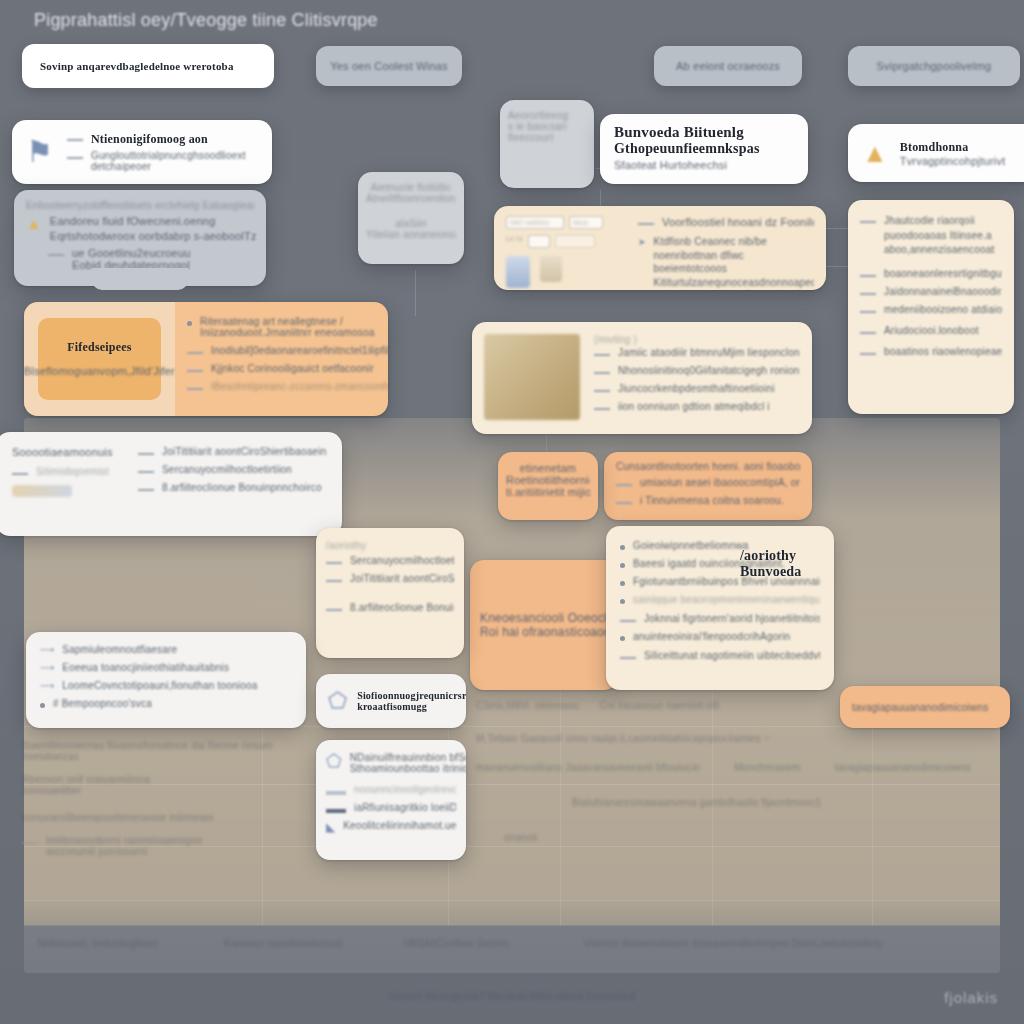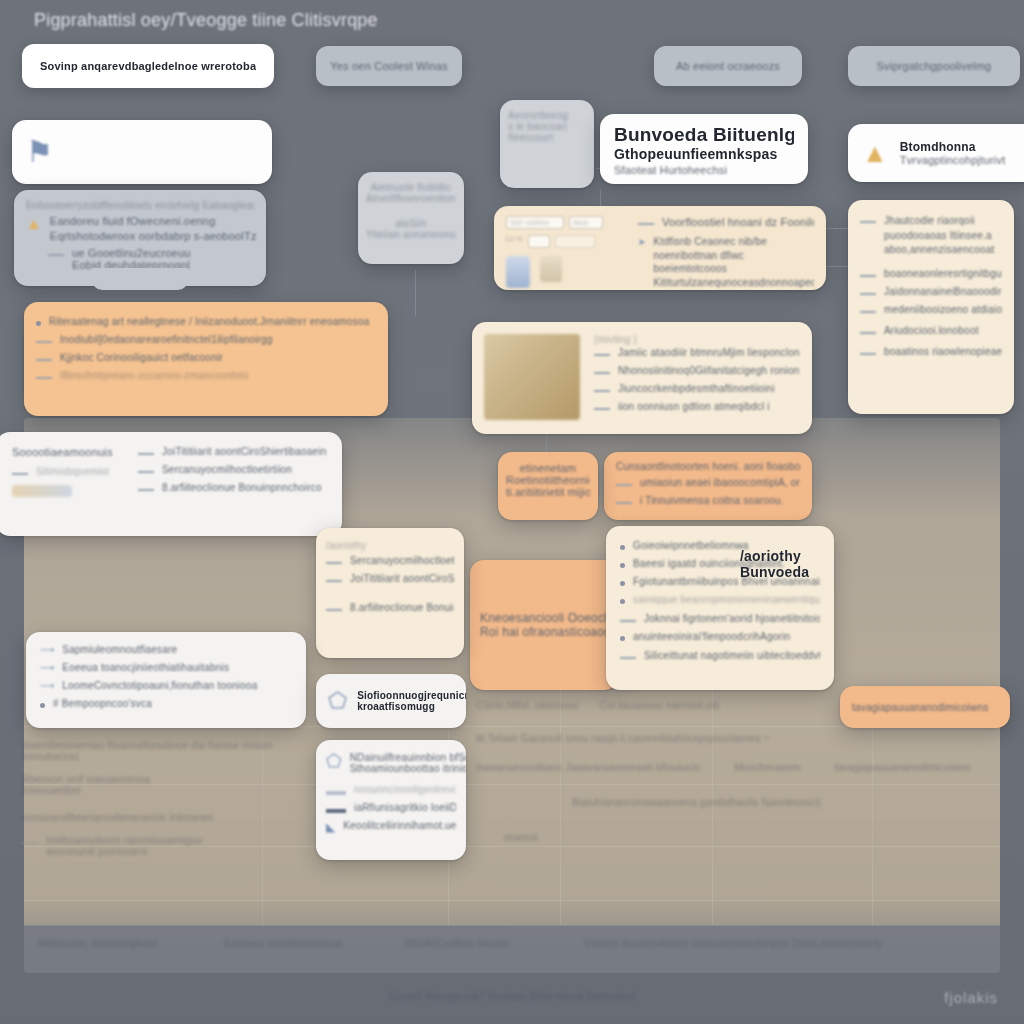--- a/index.html
+++ b/index.html
@@ -55,24 +55,24 @@
     display:block;
     color:#3c4350;
     filter: blur(0.9px);
     letter-spacing:.2px;
     white-space:nowrap;
     overflow:hidden;
   }
   .t.soft  { color:#5c6470; filter: blur(1.3px); }
   .t.ghost { color:rgba(70,78,92,.45); filter: blur(1.6px); }
   .t.light { color:#dfe2e6; filter: blur(1.1px); }
-  .t.bold  { font-weight:700; color:#222730; filter: blur(0.6px); }
+  .t.bold  { font-weight:700; color:#222730; filter: blur(0.6px); font-family: Liberation Serif, serif; }
   .t.wrap  { white-space:normal; }
 
-  .s10{font-size:10px;} .s11{font-size:11px;} .s12{font-size:12px;} .s14{font-size:14px;} .s15{font-size:19px;} .s18{font-size:18px;}
+  .s10{font-size:10px;} .s11{font-size:11px;} .s12{font-size:12px;} .s14{font-size:14px;} .s15{font-size:15px;} .s18{font-size:18px;}
 
   
   .pill {
     position:absolute; border-radius:12px; display:flex; align-items:center;
     justify-content:center; padding:0 14px;
     box-shadow: 0 4px 14px rgba(25,28,34,.26);
     filter: blur(0.3px);
   }
   .pill.active { background:#ffffff; justify-content:flex-start; }
   .pill.idle   { background:#b9bfc6; }
@@ -149,20 +149,33 @@
   </div>
   <div class="pill idle" style="left:654px; top:46px; width:148px; height:40px;">
     <span class="t soft s11">Ab eeiont ocraeoozs</span>
   </div>
   <div class="pill idle" style="left:848px; top:46px; width:172px; height:40px;">
     <span class="t soft s11">Sviprgatchgpoolivelmg</span>
   </div>
 
   <div class="card white" style="left:12px; top:120px; width:260px; height:64px; display:flex; align-items:center; gap:14px; padding:0 14px;">
     <span class="icon ico-blue" style="font-size:30px; line-height:1;">⚑</span>
+    <div style="flex:1; min-width:0;">
+      <div class="bullet-row" style="margin-bottom:3px;">
+        <span class="dash"></span>
+        <span class="t bold s12">Ntienonigifomoog aon</span>
+      </div>
+      <div class="bullet-row" style="margin-bottom:0;">
+        <span class="dash"></span>
+        <div>
+          <span class="t soft s10">Gunglouttotrialpnuncghsoodlioext</span>
+          <span class="t soft s10">detchaipeoer</span>
+        </div>
+      </div>
+    </div>
   </div>
 
   <div class="card grayblue" style="left:14px; top:190px; width:252px; height:96px; padding:10px 12px;">
     <span class="t ghost s10">Enbooteerryzoblffenobloels erclvhielg Eabaogleani</span>
     <div style="display:flex; gap:8px; margin-top:4px;">
       <span class="icon ico-amber" style="font-size:16px;">▲</span>
       <div style="flex:1;">
         <span class="t soft s11">Eandoreu fiuid fOwecneni.oenng</span>
         <span class="t soft s11" style="margin-top:3px;">Eqrtshotodwroox oorbdabrp s-aeoboolTz</span>
       </div>
@@ -199,20 +212,26 @@
   <div class="card white" style="left:848px; top:124px; width:190px; height:58px; display:flex; align-items:center; gap:12px; padding:0 14px;">
     <span class="icon ico-amber" style="font-size:26px; line-height:1;">▲</span>
     <div>
       <span class="t bold s12">Btomdhonna</span>
       <span class="t soft s11">Tvrvagptincohpjturivt</span>
     </div>
   </div>
 
   <div class="card peach" style="left:24px; top:302px; width:364px; height:114px;">
     <div class="split">
+      <div class="lpane" style="background:rgba(243,231,213,.55);">
+        <div class="inner-chip">
+          <span class="t bold s12">Fifedseipees</span>
+          <span class="t soft s11">Blseflomoguanvopm,Jfild'Jifer</span>
+        </div>
+      </div>
       <div class="rpane">
         <div class="bullet-row">
             <span class="dot"></span>
           <span class="t soft s10 wrap">Riteraatenag art neallegtnese / Iniizanoduoot.Jrnaniitnrr eneoamosoa</span>
           </div>
         <div class="bullet-row">
             <span class="dash"></span>
           <span class="t soft s10">Inodiubil]0edaonarearoefinitnctel1ilipfilanoirgg</span>
           </div>
         <div class="bullet-row">

